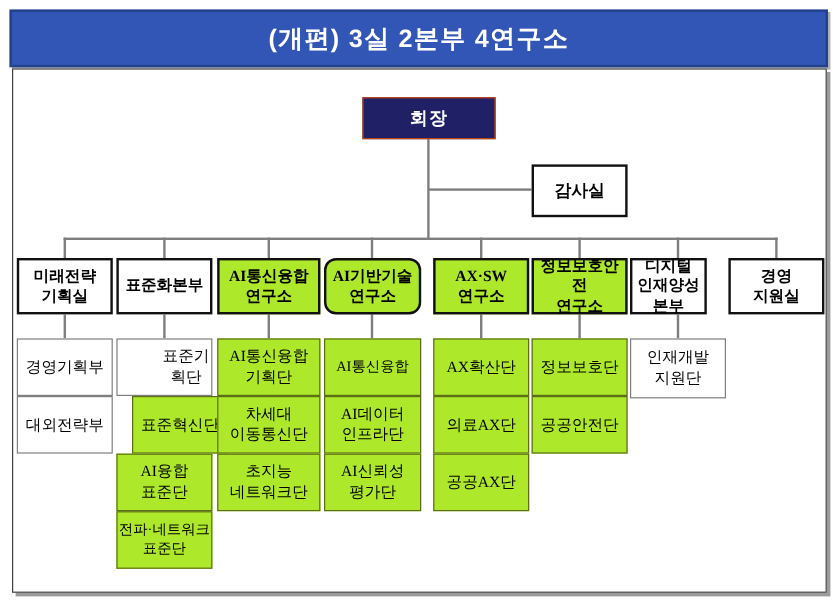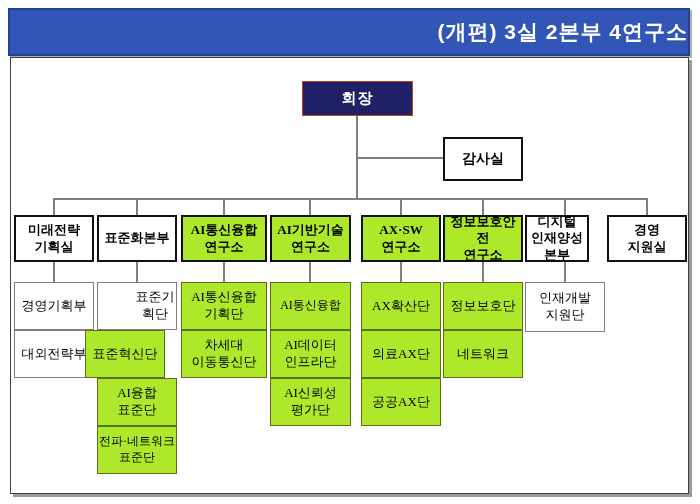--- a/index.html
+++ b/index.html
@@ -5,21 +5,21 @@
   html,body{margin:0;padding:0;background:#ffffff;}
   #stage{
     position:relative;width:700px;height:504px;background:#ffffff;overflow:hidden;
     font-family:"Liberation Serif",serif;color:#000;
   }
   .title-bar{
     position:absolute;left:8px;top:8px;width:682px;height:48px;box-sizing:border-box;
     background:var(--title-bar-bg,#3156B5);
     border:2px solid #24418C;
     box-shadow:2px 2px 0 #b0b0b0;
-    display:flex;align-items:center;justify-content:flex-end;
+    display:flex;align-items:center;justify-content:center;
     color:#ffffff;font-family:"Liberation Sans",sans-serif;
     font-weight:bold;font-size:21px;letter-spacing:1px;
   }
   .content-frame{
     position:absolute;left:10px;top:57px;width:679px;height:437px;box-sizing:border-box;
     background:#ffffff;border:1px solid #404040;
     box-shadow:3px 3px 0 #9b9b9b;
   }
   .line{position:absolute;background:#7f7f7f;}
   .chairman{
@@ -80,55 +80,57 @@
   <div class="line" style="left:564px;top:262px;width:2px;height:20px;"></div>
 
   <div class="chairman">회장</div>
   <div class="audit">감사실</div>
 
   <div class="head" style="left:14px;width:80px;">미래전략
 기획실</div>
   <div class="head" style="left:97px;width:80px;">표준화본부</div>
   <div class="head hl" style="left:181px;width:86px;">AI통신융합
 연구소</div>
-  <div class="head hl" style="left:270px;width:81px;">AI기반기술
+  <div class="head hl" style="left:270px;width:81px;border-radius:10px;">AI기반기술
 연구소</div>
   <div class="head hl" style="left:361px;width:80px;">AX·SW
 연구소</div>
   <div class="head hl" style="left:443px;width:80px;">정보보호안전
 연구소</div>
   <div class="head" style="left:525px;width:64px;">디지털
 인재양성본부</div>
   <div class="head" style="left:607px;width:80px;">경영
 지원실</div>
 
   <div class="child" style="left:14px;top:282px;width:80px;">경영기획부</div>
   <div class="child" style="left:14px;top:330px;width:80px;">대외전략부</div>
 
   <div class="child" style="left:97px;top:282px;width:80px;padding-left:36px;">표준기획단</div>
-  <div class="child hl" style="left:85px;top:330px;width:80px;">표준혁신단</div>
+  <div class="child hl" style="left:110px;top:330px;width:80px;">표준혁신단</div>
   <div class="child hl" style="left:97px;top:378px;width:80px;">AI융합
 표준단</div>
   <div class="child hl" style="left:97px;top:426px;width:80px;font-size:12px;">전파·네트워크
 표준단</div>
 
   <div class="child hl" style="left:181px;top:282px;width:86px;">AI통신융합
 기획단</div>
   <div class="child hl" style="left:181px;top:330px;width:86px;">차세대
 이동통신단</div>
+  <div class="child hl" style="left:181px;top:378px;width:86px;">초지능
+네트워크단</div>
 
   <div class="child hl" style="left:270px;top:282px;width:81px;font-size:12px;">AI통신융합</div>
   <div class="child hl" style="left:270px;top:330px;width:81px;">AI데이터
 인프라단</div>
   <div class="child hl" style="left:270px;top:378px;width:81px;">AI신뢰성
 평가단</div>
 
   <div class="child hl" style="left:361px;top:282px;width:80px;">AX확산단</div>
   <div class="child hl" style="left:361px;top:330px;width:80px;">의료AX단</div>
   <div class="child hl" style="left:361px;top:378px;width:80px;">공공AX단</div>
 
   <div class="child hl" style="left:443px;top:282px;width:80px;">정보보호단</div>
-  <div class="child hl" style="left:443px;top:330px;width:80px;">네트워크</div>
+  <div class="child hl" style="left:443px;top:330px;width:80px;">공공안전단</div>
 
   <div class="child" style="left:525px;top:282px;width:80px;height:50px;">인재개발
 지원단</div>
 
 </div>
 
 </body></html>

